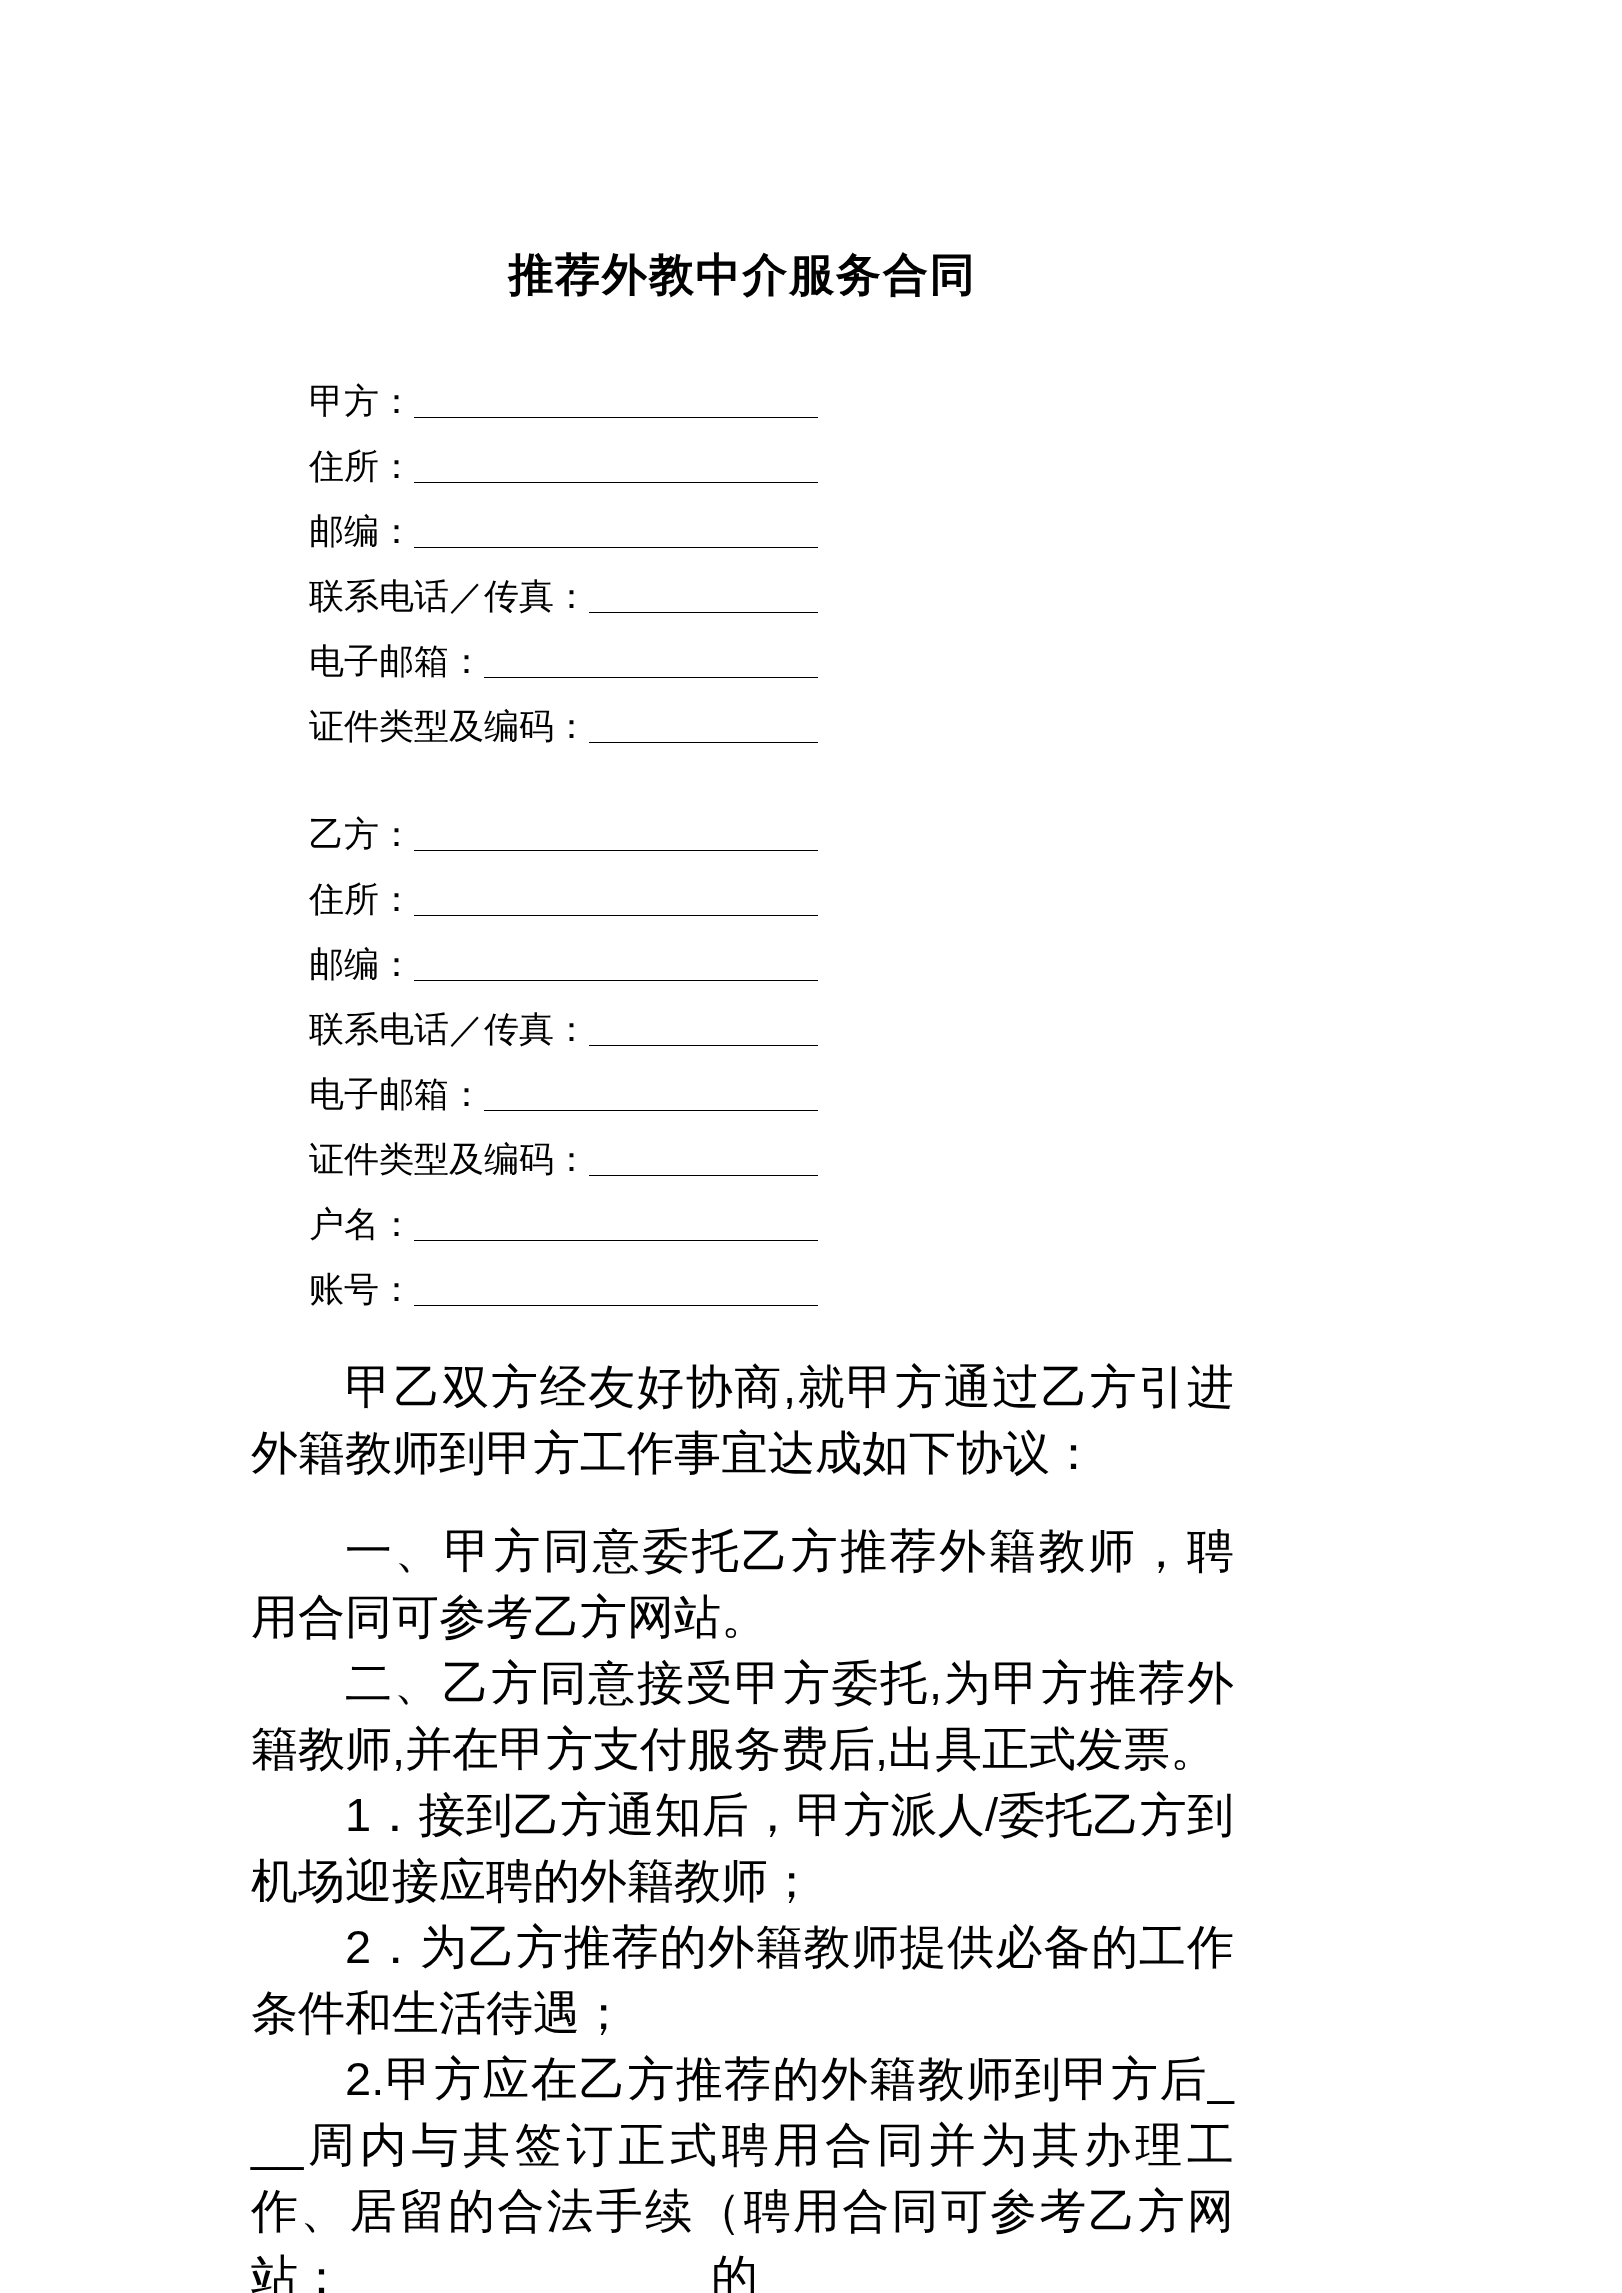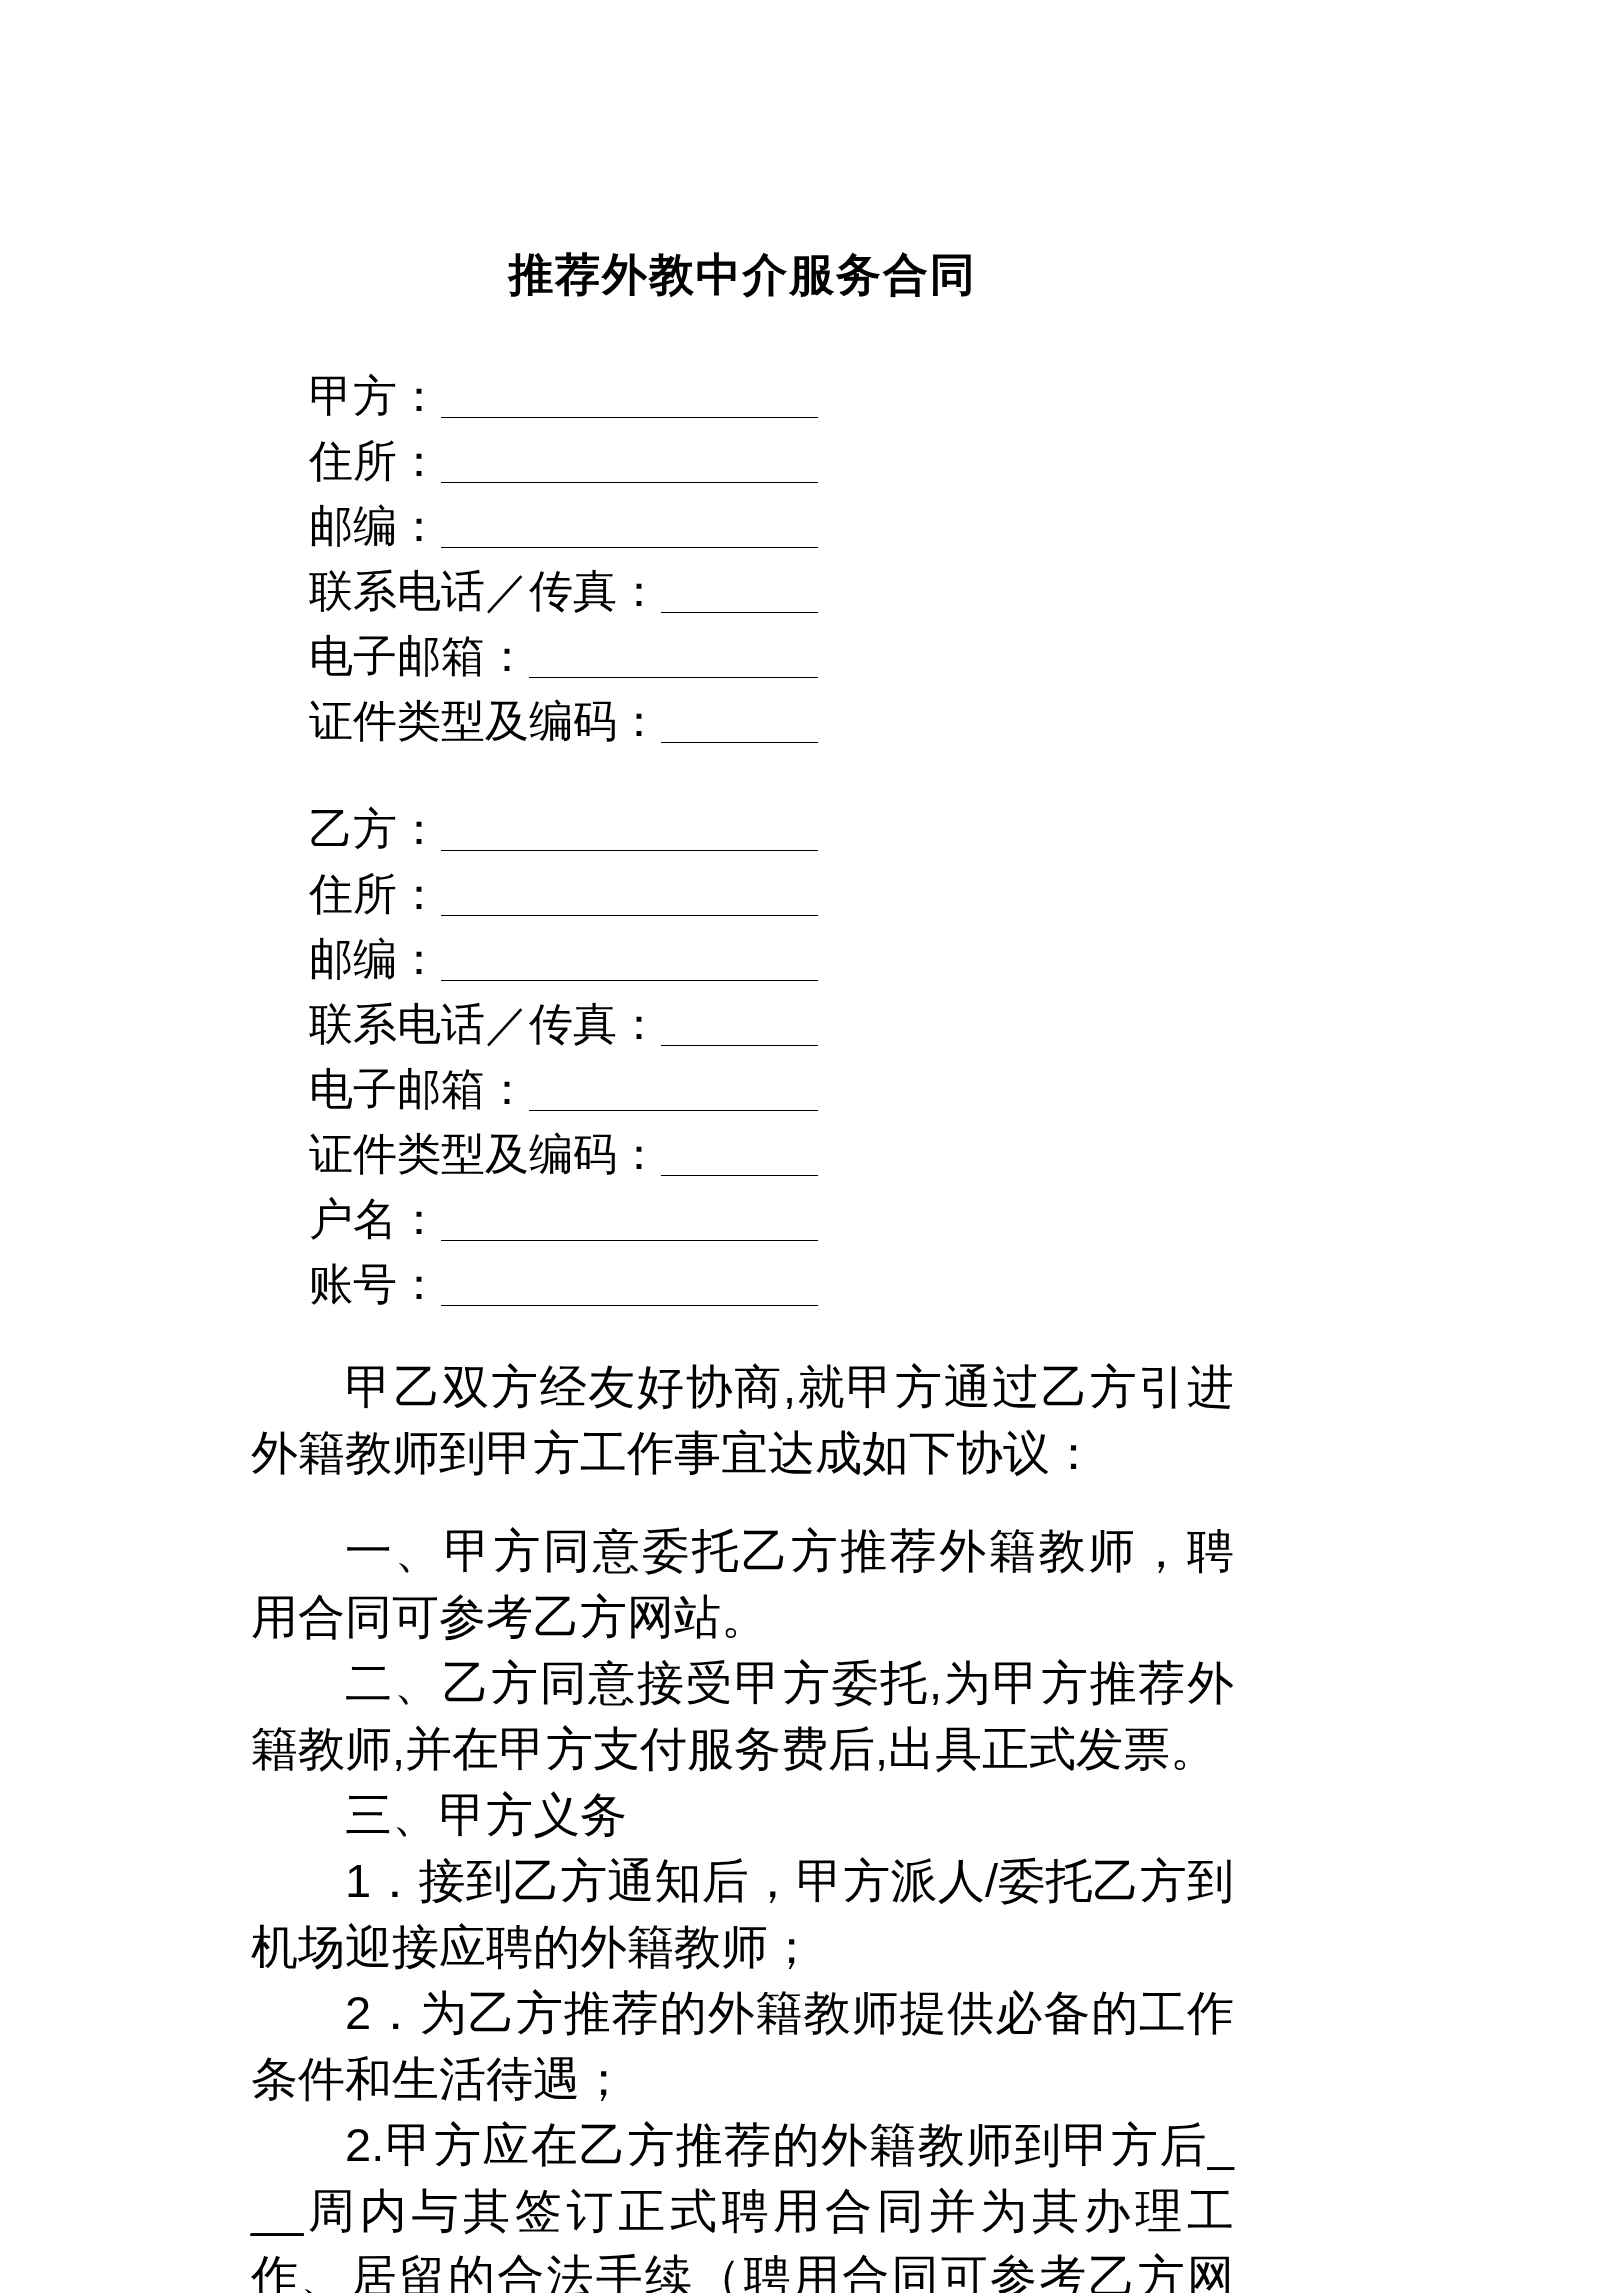--- a/index.html
+++ b/index.html
@@ -31,21 +31,21 @@
 
   .form-row {
     display: flex;
     align-items: flex-end;
     height: 65px;
     margin-left: 58px;
     width: 509px;
   }
 
   .form-label {
-    font-size: 44px;
+    font-size: 35px;
     line-height: 1;
     white-space: nowrap;
     padding-bottom: 7.3px;
   }
 
   .form-line {
     flex: 1;
     border-bottom: 1.8px solid #000;
     height: 36px;
     margin-bottom: 7.3px;
@@ -132,21 +132,20 @@
         <span class="form-label">账号：</span>
         <span class="form-line"></span>
       </div>
     </div>
 
     <div class="body-section">
       <p class="para">甲乙双方经友好协商,就甲方通过乙方引进外籍教师到甲方工作事宜达成如下协议：</p>
 
       <p class="para first-clause">一、甲方同意委托乙方推荐外籍教师，聘用合同可参考乙方网站。</p>
       <p class="para">二、乙方同意接受甲方委托,为甲方推荐外籍教师,并在甲方支付服务费后,出具正式发票。</p>
-      <p class="para">三、甲方义务</p>
       <p class="para">1．接到乙方通知后，甲方派人/委托乙方到机场迎接应聘的外籍教师；</p>
       <p class="para">2．为乙方推荐的外籍教师提供必备的工作条件和生活待遇；</p>
       <p class="para">2.甲方应在乙方推荐的外籍教师到甲方后___周内与其签订正式聘用合同并为其办理工作、居留的合法手续（聘用合同可参考乙方网站：______________的</p>
     </div>
 
   </div>
 </div>
 
 
 </body></html>

